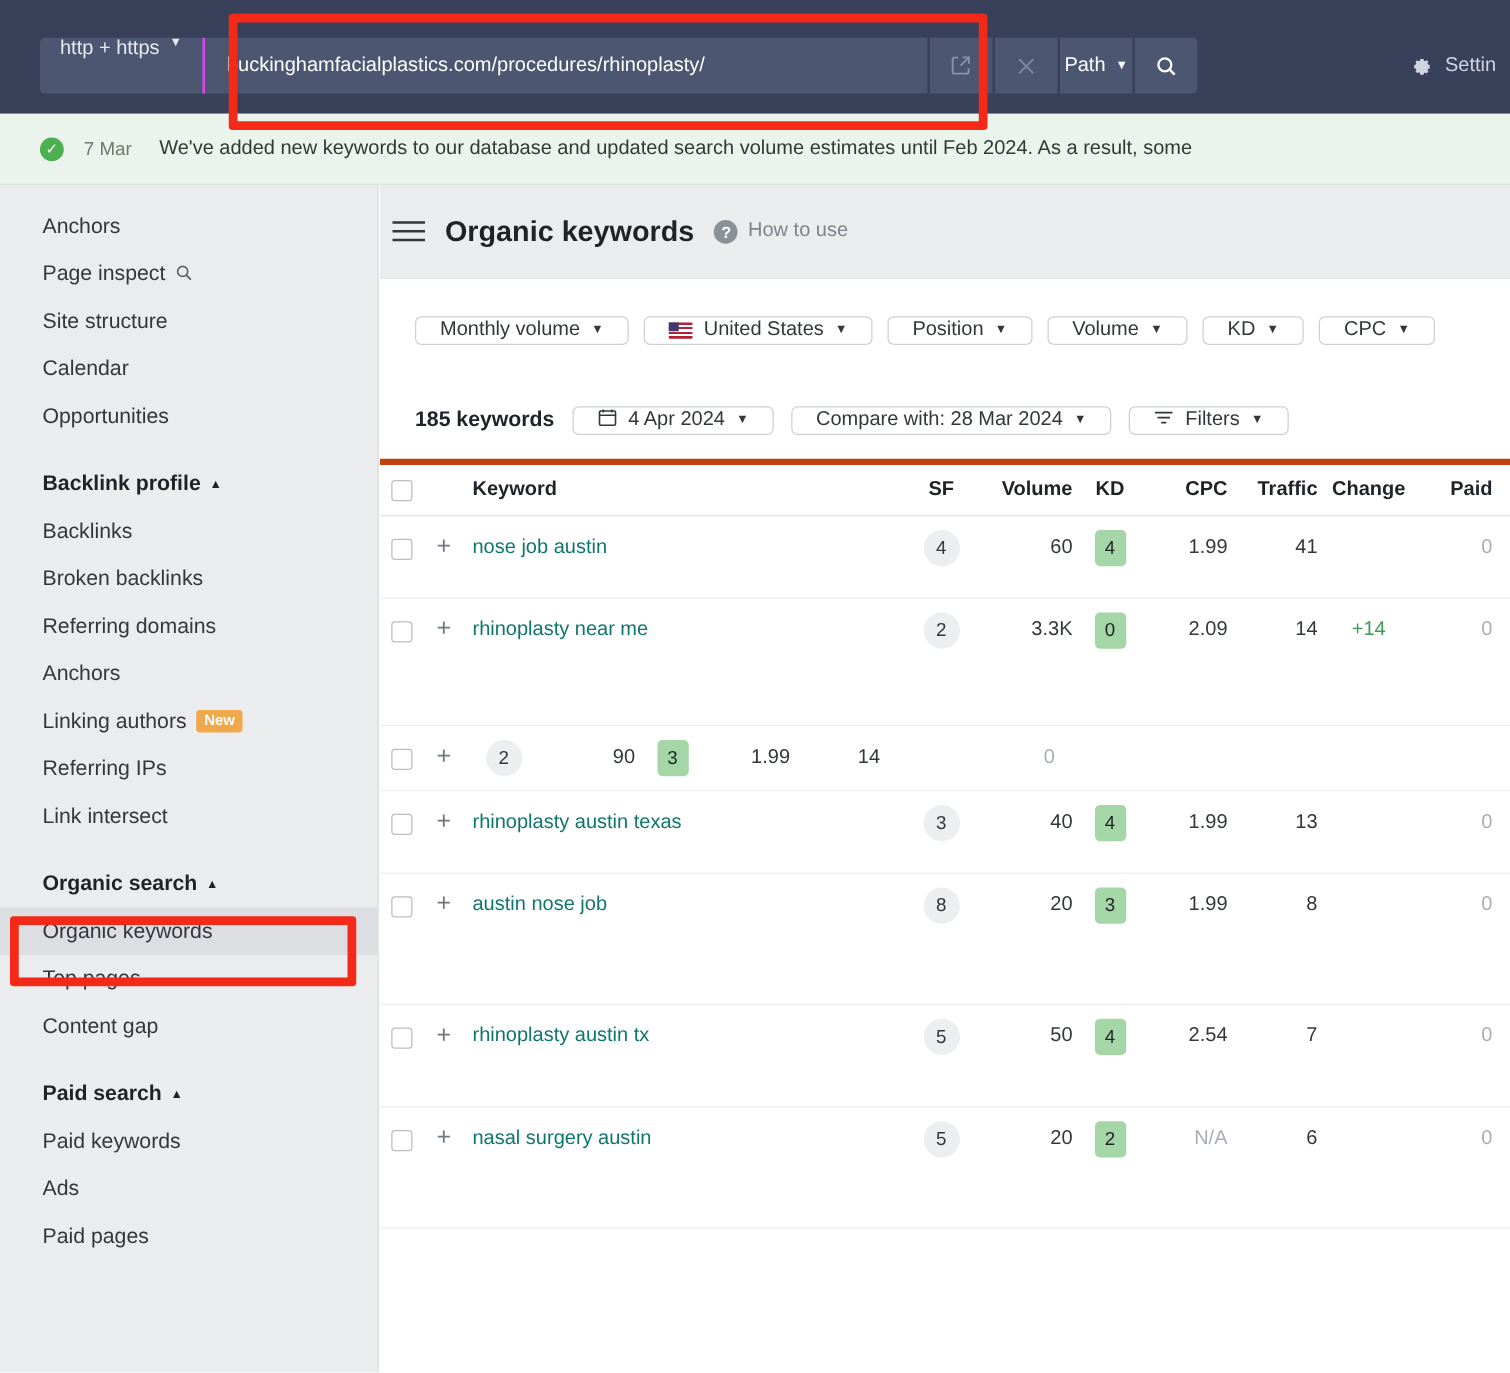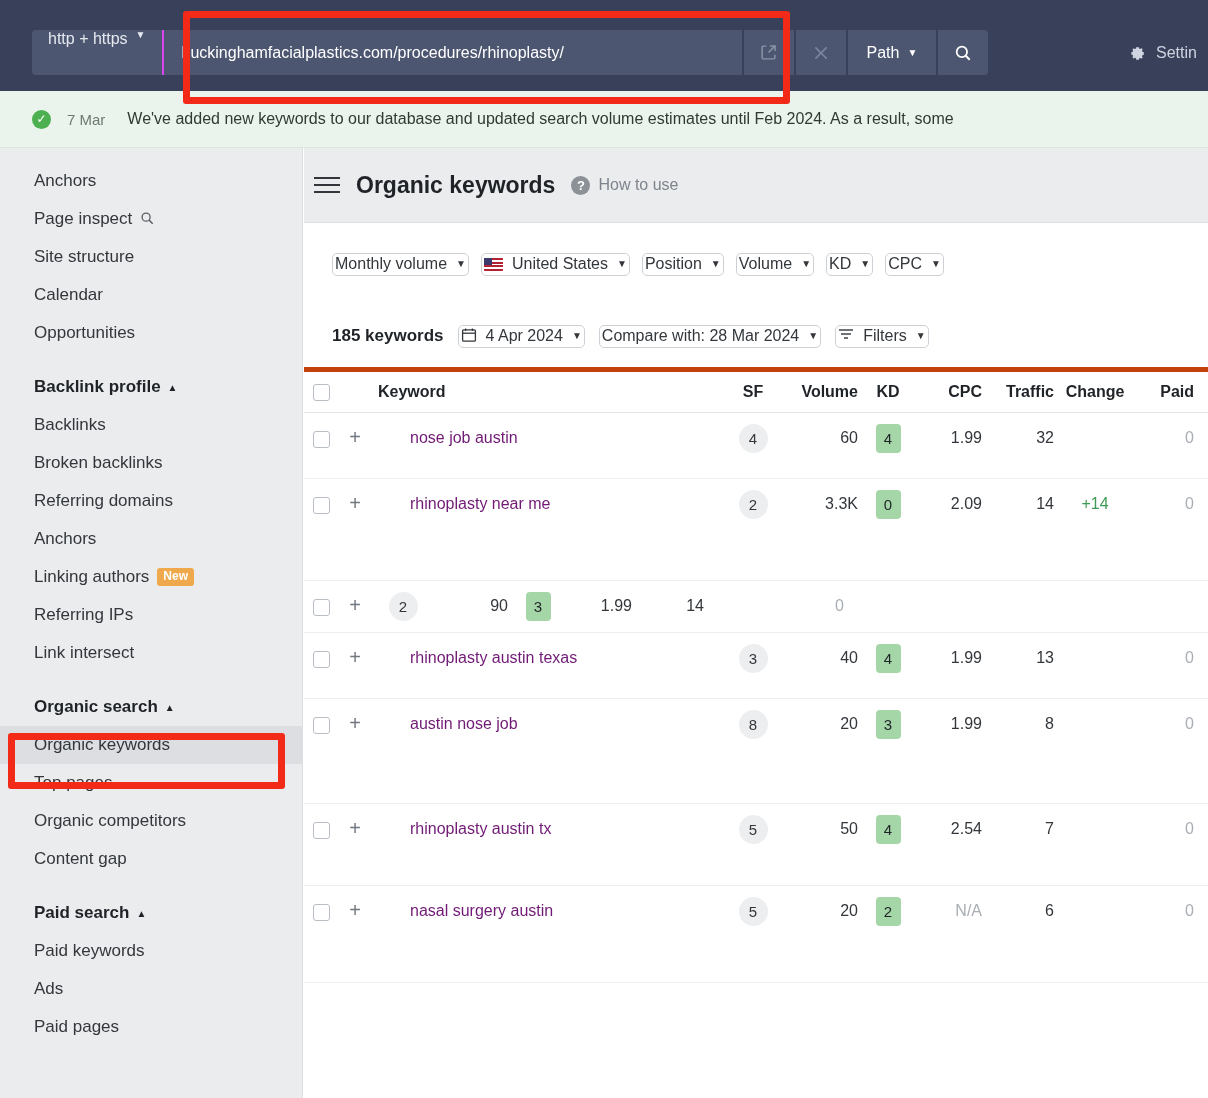--- a/index.html
+++ b/index.html
@@ -38,21 +38,21 @@
   .icon-cell{
     background:#4d5670; color:#8b93a8;
     display:flex; align-items:center; justify-content:center;
     width:52px; border-left:2px solid #39415a;
     cursor:pointer;
   }
   .icon-cell.dim{ color:#7b84a0; }
   .path-cell{
     background:#4d5670; color:#ffffff;
     display:flex; align-items:center; gap:8px;
-    padding:0 19px; font-size:16px; white-space:nowrap;
+    padding:0 4px; font-size:16px; white-space:nowrap;
     border-left:2px solid #39415a; cursor:pointer;
   }
   .search-cell{
     background:#4d5670; color:#ffffff;
     display:flex; align-items:center; justify-content:center;
     width:52px; border-left:2px solid #39415a; cursor:pointer;
   }
   .settings{
     position:absolute; left:1128px; top:30px; height:45px;
     display:flex; align-items:center; gap:10px;
@@ -112,21 +112,21 @@
     font-size:13px; font-weight:bold; display:flex; align-items:center; justify-content:center;
   }
 
   .panel{
     position:absolute; left:0; top:74px; width:904px; height:876px;
     background:#ffffff; border-top:1px solid #dcdee1;
   }
   .filter-row{ height:82px; display:flex; align-items:center; gap:12px; padding-left:28px; }
   .pill{
     height:23px; border:1px solid #cdd1d6; border-radius:5px; background:#fff;
-    display:flex; align-items:center; gap:9px; padding:0 2px;
+    display:flex; align-items:center; gap:9px; padding:0 19px;
     font-size:16px; color:#33373b; white-space:nowrap; cursor:pointer;
   }
   .flag{
     width:19px; height:13px; border-radius:1px; flex:0 0 auto;
     background:
       linear-gradient(to bottom,
         #b22234 0 14.3%, #fff 14.3% 28.6%, #b22234 28.6% 42.9%,
         #fff 42.9% 57.2%, #b22234 57.2% 71.5%, #fff 71.5% 85.8%, #b22234 85.8% 100%);
     position:relative;
   }
@@ -150,21 +150,21 @@
     display:flex; align-items:flex-start; font-size:16px; color:#33373b;
     border-bottom:1px solid #eceef0; padding-top:16px;
   }
   .c-chk{ width:34px; flex:0 0 34px; display:flex; justify-content:center; padding-top:2px;}
   .box{
     width:17px; height:17px; border:1px solid #b9bec4; border-radius:3px; background:#fff;
     cursor:pointer;
   }
   .c-plus{ width:34px; flex:0 0 34px; text-align:center; color:#71787f; font-size:20px; line-height:17px; cursor:pointer;}
   .c-kw{ flex:1 1 auto; padding-left:6px; }
-  .kw-link{ color:#701a75; cursor:pointer; white-space:nowrap;margin-left:32px; }
+  .kw-link{ color:#0f766e; cursor:pointer; white-space:nowrap; }
   .c-sf{ width:62px; flex:0 0 62px; display:flex; justify-content:center; }
   .sf-pill{
     min-width:29px; height:29px; padding:0 8px; border-radius:50%;
     background:#eceef0; color:#33373b; font-size:15px;
     display:flex; align-items:center; justify-content:center; margin-top:-5px;
   }
   .c-vol{ width:74px; flex:0 0 74px; text-align:right; }
   .c-kd{ width:60px; flex:0 0 60px; display:flex; justify-content:center; }
   .kd-pill{
     min-width:25px; height:29px; padding:0 7px; border-radius:4px;
@@ -311,23 +311,20 @@
       </div>
 
     <div class="nav-item active">
       <span>Organic keywords</span>
       </div>
 
     <div class="nav-item">
       <span>Top pages</span>
       </div>
 
-    <div class="nav-item">
-      <span>Organic competitors</span>
-      </div>
 
     <div class="nav-item">
       <span>Content gap</span>
       </div>
 
     <div class="nav-group">
       <span>Paid search</span>
       <span class="tri">▲</span>
       </div>
 
@@ -444,21 +441,21 @@
           <div class="c-plus">+</div>
           <div class="c-kw"><span class="kw-link">nose job austin</span></div>
           <div class="c-sf">
               <span class="sf-pill">4</span>
             </div>
           <div class="c-vol">60</div>
           <div class="c-kd">
               <span class="kd-pill">4</span>
             </div>
           <div class="c-cpc">1.99</div>
-          <div class="c-traffic">32</div>
+          <div class="c-traffic">41</div>
           <div class="c-change"></div>
           <div class="c-paid">0</div>
           <div class="pad-r"></div>
         </div>
 
         <div class="row" style="height:102px">
           <div class="c-chk">
               <span class="box"></span>
             </div>
           <div class="c-plus">+</div>

